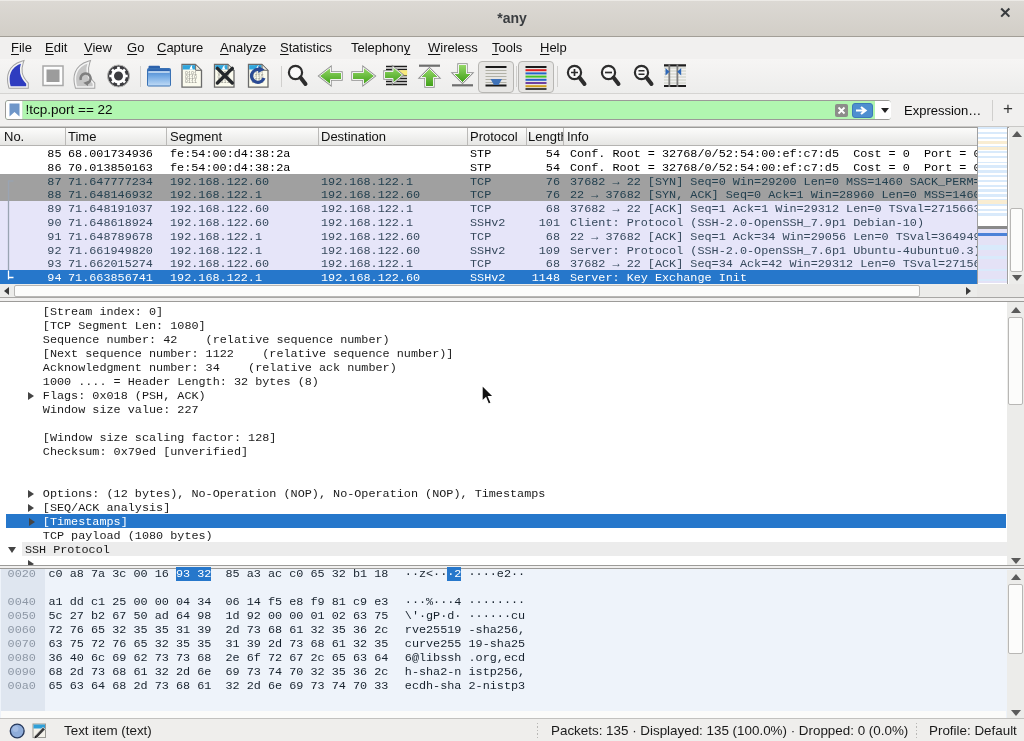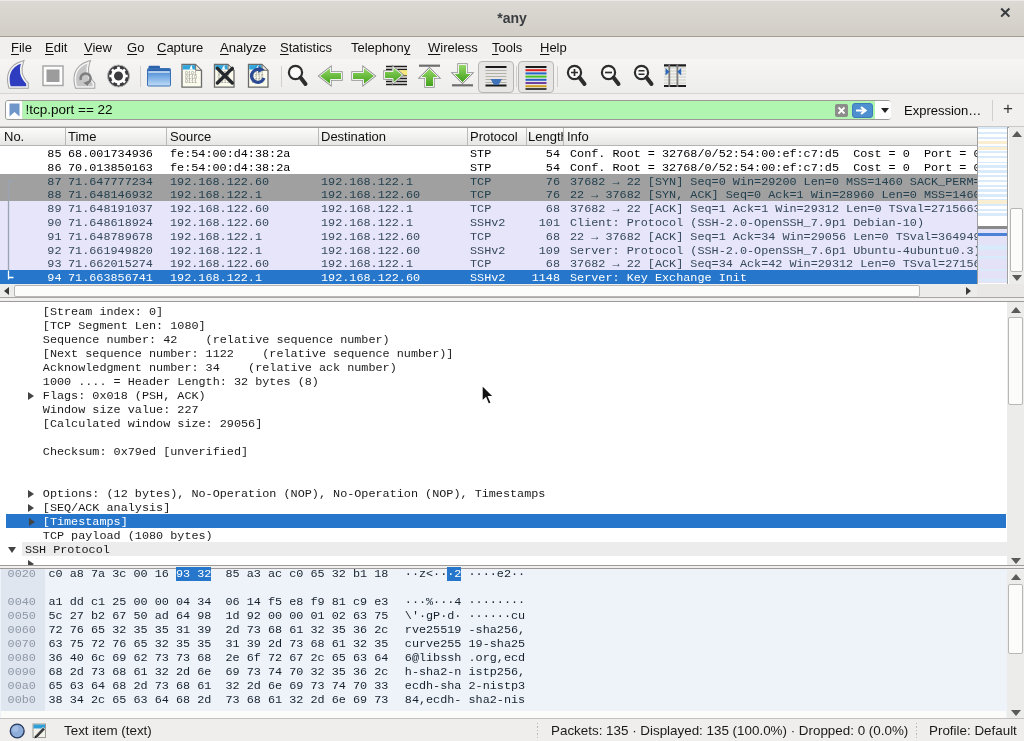--- a/index.html
+++ b/index.html
@@ -232,21 +232,21 @@
       <path d="M3 6.5 h8 M8 3 l4.5 3.5 l-4.5 3.5" stroke="#fff" stroke-width="2.2" fill="none"></path>
     </svg></div>
 <div class="abs" style="left:881px;top:108px;width:0;height:0;border-top:5px solid #222;border-left:4px solid transparent;border-right:4px solid transparent"></div>
 <div class="abs" id="fexp">Expression…</div>
 <div class="abs" id="fsep"></div>
 <div class="abs" id="fplus">+</div>
 <div class="abs" id="plist"></div>
 <div class="abs" id="phead">
 <span class="hc" style="left:4px">No.</span>
     <span class="hc" style="left:68px">Time</span>
-    <span class="hc" style="left:170px">Source</span>
+    <span class="hc" style="left:170px">Segment</span>
     <span class="hc" style="left:321px">Destination</span>
     <span class="hc" style="left:470px">Protocol</span>
     <span class="hc" style="left:528px;width:35px;overflow:hidden">Length</span>
     <span class="hc" style="left:567px">Info</span>
 <div class="hsep" style="left:65px"></div>
     <div class="hsep" style="left:166px"></div>
     <div class="hsep" style="left:318px"></div>
     <div class="hsep" style="left:467px"></div>
     <div class="hsep" style="left:526px"></div>
     <div class="hsep" style="left:563px"></div>
@@ -313,22 +313,22 @@
 <div class="dline" style="top:72px">
       <span class="dtxt mono">1000 .... = Header Length: 32 bytes (8)</span>
     </div>
 <div class="dline" style="top:86px">
       <span class="darr"></span>
       <span class="dtxt mono">Flags: 0x018 (PSH, ACK)</span>
     </div>
 <div class="dline" style="top:100px">
       <span class="dtxt mono">Window size value: 227</span>
     </div>
-<div class="dline" style="top:114px">
-      <span class="dtxt mono">[Calculated window size: 29056]</span>
+<div class="dline" style="top:128px">
+      <span class="dtxt mono">[Window size scaling factor: 128]</span>
     </div>
 <div class="dline" style="top:142px">
       <span class="dtxt mono">Checksum: 0x79ed [unverified]</span>
     </div>
 <div class="dline" style="top:184px">
       <span class="darr"></span>
       <span class="dtxt mono">Options: (12 bytes), No-Operation (NOP), No-Operation (NOP), Timestamps</span>
     </div>
 <div class="dline" style="top:212px;left:6px;width:1000px;background:#2677cb">
       <span class="darr" style="left:23px"></span>
@@ -357,21 +357,20 @@
 <div class="abs" id="hpane">
     <div class="abs" id="hoff"></div>
 <div class="hrow mono" style="top:-2px;left:0;width:1006px"><span class="abs" style="left:7.6px;color:#8e98a6">0020</span><span class="abs" style="left:48.5px;color:#17222d">c0 a8 7a 3c 00 16 <span class="hl">93 32</span>  85 a3 ac c0 65 32 b1 18</span><span class="abs" style="left:404.8px;color:#17222d">··z&lt;··<span class="hl">·2</span> ····e2··</span></div>
 <div class="hrow mono" style="top:26px;left:0;width:918px"><span class="abs" style="left:7.6px;color:#8e98a6">0040</span><span class="abs" style="left:48.5px;color:#17222d">a1 dd c1 25 00 00 04 34  06 14 f5 e8 f9 81 c9 e3</span><span class="abs" style="left:404.8px;color:#17222d">···%···4 ········</span></div>
 <div class="hrow mono" style="top:40px;left:0;width:1006px"><span class="abs" style="left:7.6px;color:#8e98a6">0050</span><span class="abs" style="left:48.5px;color:#17222d">5c 27 b2 67 50 ad 64 98  1d 92 00 00 01 02 63 75</span><span class="abs" style="left:404.8px;color:#17222d">\'·gP·d· ······cu</span></div>
 <div class="hrow mono" style="top:54px;left:0;width:1006px"><span class="abs" style="left:7.6px;color:#8e98a6">0060</span><span class="abs" style="left:48.5px;color:#17222d">72 76 65 32 35 35 31 39  2d 73 68 61 32 35 36 2c</span><span class="abs" style="left:404.8px;color:#17222d">rve25519 -sha256,</span></div>
 <div class="hrow mono" style="top:68px;left:0;width:1006px"><span class="abs" style="left:7.6px;color:#8e98a6">0070</span><span class="abs" style="left:48.5px;color:#17222d">63 75 72 76 65 32 35 35  31 39 2d 73 68 61 32 35</span><span class="abs" style="left:404.8px;color:#17222d">curve255 19-sha25</span></div>
 <div class="hrow mono" style="top:82px;left:0;width:1006px"><span class="abs" style="left:7.6px;color:#8e98a6">0080</span><span class="abs" style="left:48.5px;color:#17222d">36 40 6c 69 62 73 73 68  2e 6f 72 67 2c 65 63 64</span><span class="abs" style="left:404.8px;color:#17222d">6@libssh .org,ecd</span></div>
 <div class="hrow mono" style="top:96px;left:0;width:1006px"><span class="abs" style="left:7.6px;color:#8e98a6">0090</span><span class="abs" style="left:48.5px;color:#17222d">68 2d 73 68 61 32 2d 6e  69 73 74 70 32 35 36 2c</span><span class="abs" style="left:404.8px;color:#17222d">h-sha2-n istp256,</span></div>
 <div class="hrow mono" style="top:110px;left:0;width:1006px"><span class="abs" style="left:7.6px;color:#8e98a6">00a0</span><span class="abs" style="left:48.5px;color:#17222d">65 63 64 68 2d 73 68 61  32 2d 6e 69 73 74 70 33</span><span class="abs" style="left:404.8px;color:#17222d">ecdh-sha 2-nistp3</span></div>
-<div class="hrow mono" style="top:124px;left:0;width:1006px"><span class="abs" style="left:7.6px;color:#8e98a6">00b0</span><span class="abs" style="left:48.5px;color:#17222d">38 34 2c 65 63 64 68 2d  73 68 61 32 2d 6e 69 73</span><span class="abs" style="left:404.8px;color:#17222d">84,ecdh- sha2-nis</span></div>
 <div class="sb" style="left:1007px;top:1px;width:17px;height:149px"></div>
 <div class="sbthumb" style="left:1008px;top:15px;width:15px;height:70px"></div>
 <div class="sbarr" style="left:1011px;top:5px;border-left:5px solid transparent;border-right:5px solid transparent;border-bottom:6px solid #5a5a5a"></div>
 <div class="sbarr" style="left:1011px;top:141px;border-left:5px solid transparent;border-right:5px solid transparent;border-top:6px solid #5a5a5a"></div>
 </div>
 <div class="abs" style="left:1px;top:711px;width:1005px;height:7px;background:#fbfbfa"></div>
 <div class="abs" id="statusbar">
 <svg class="abs" style="left:9px;top:4px" width="18" height="17">
       <circle cx="8.2" cy="8" r="6.9" fill="#8fadda" stroke="#27395c" stroke-width="1.4"></circle>
       <circle cx="6.5" cy="6" r="3" fill="#a9c1e6" opacity="0.8"></circle>

